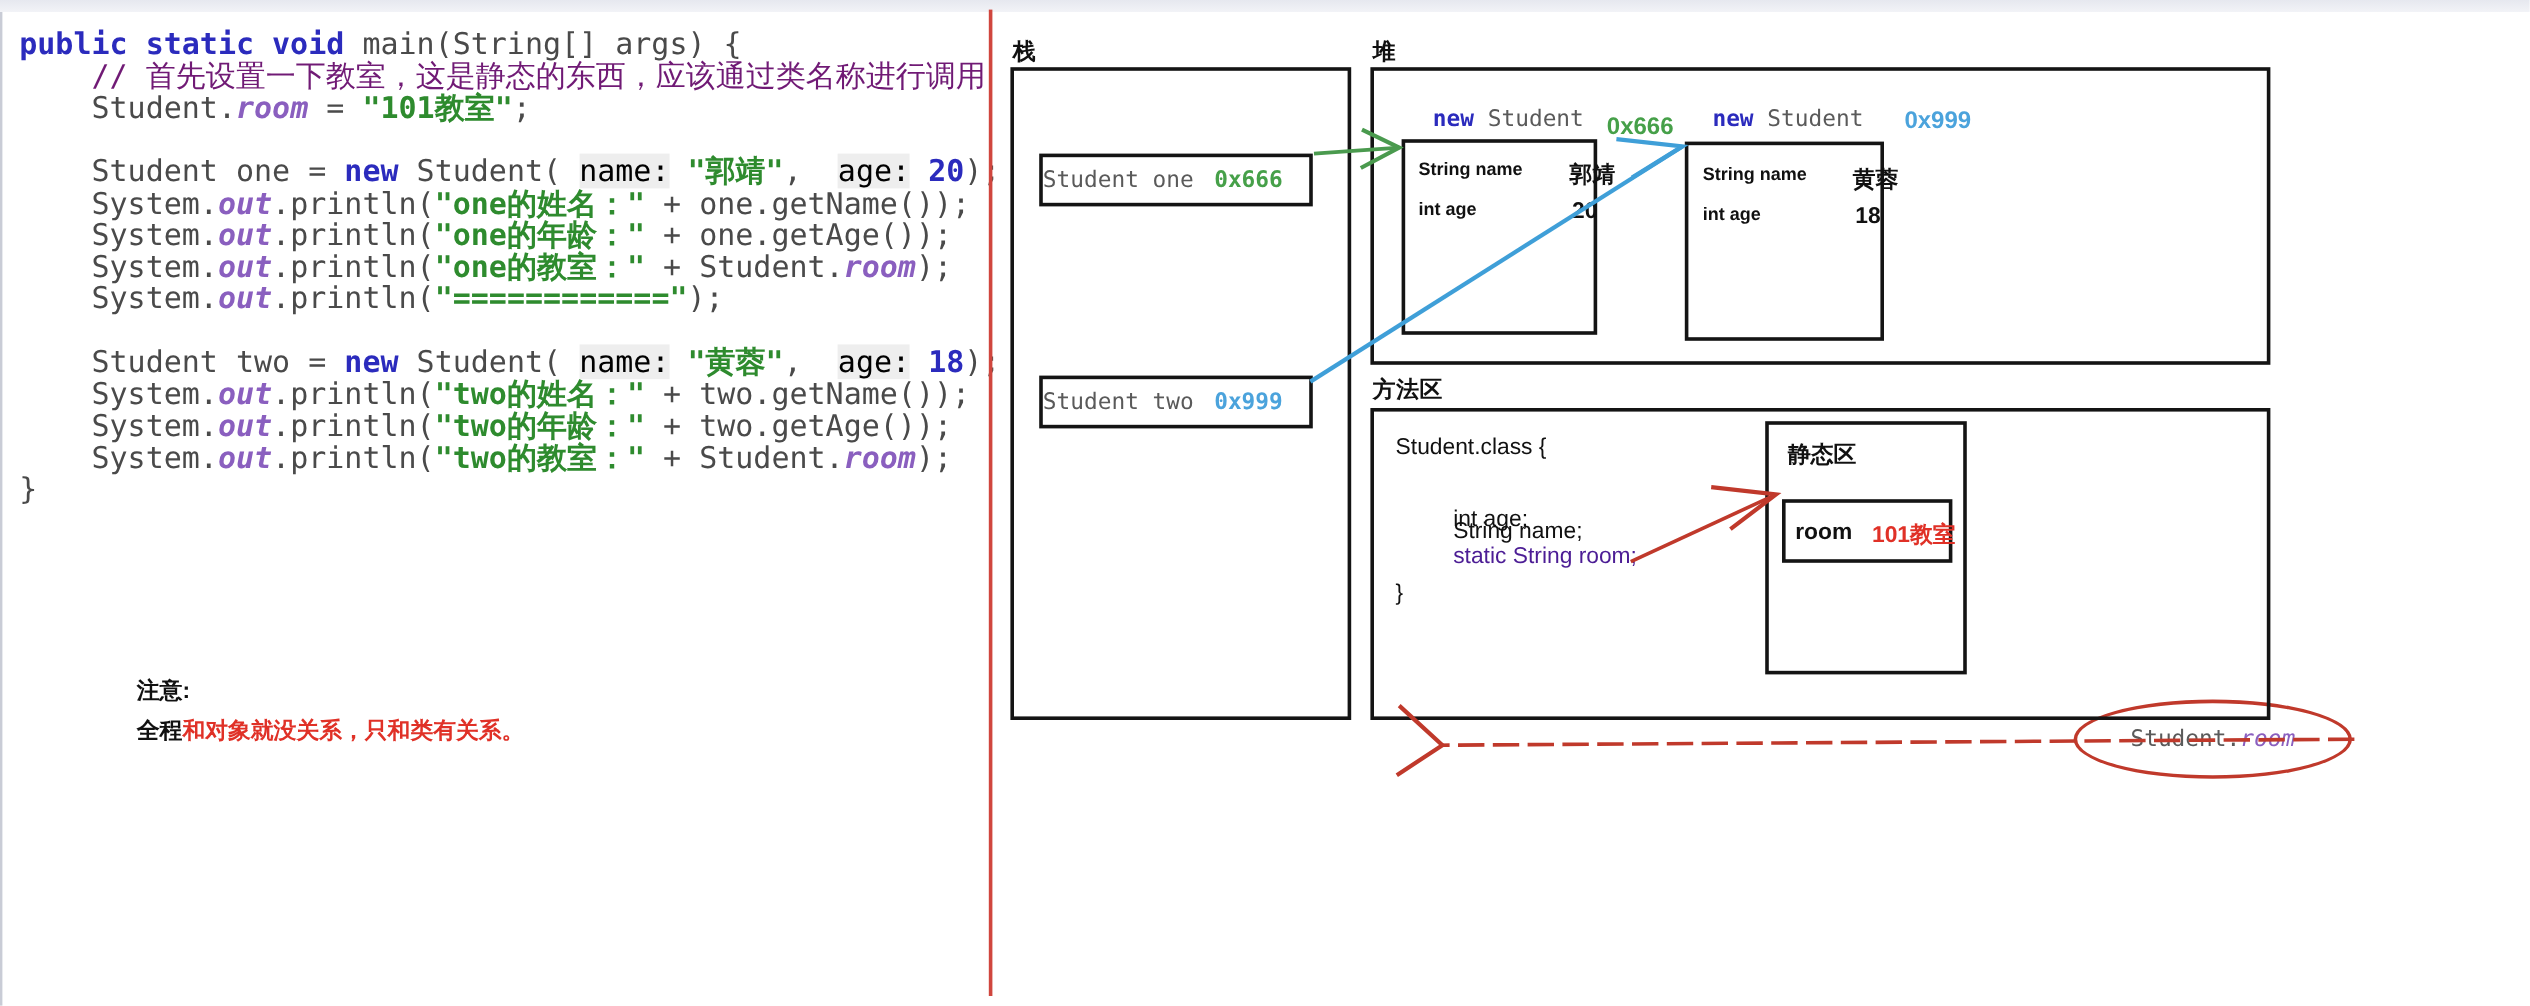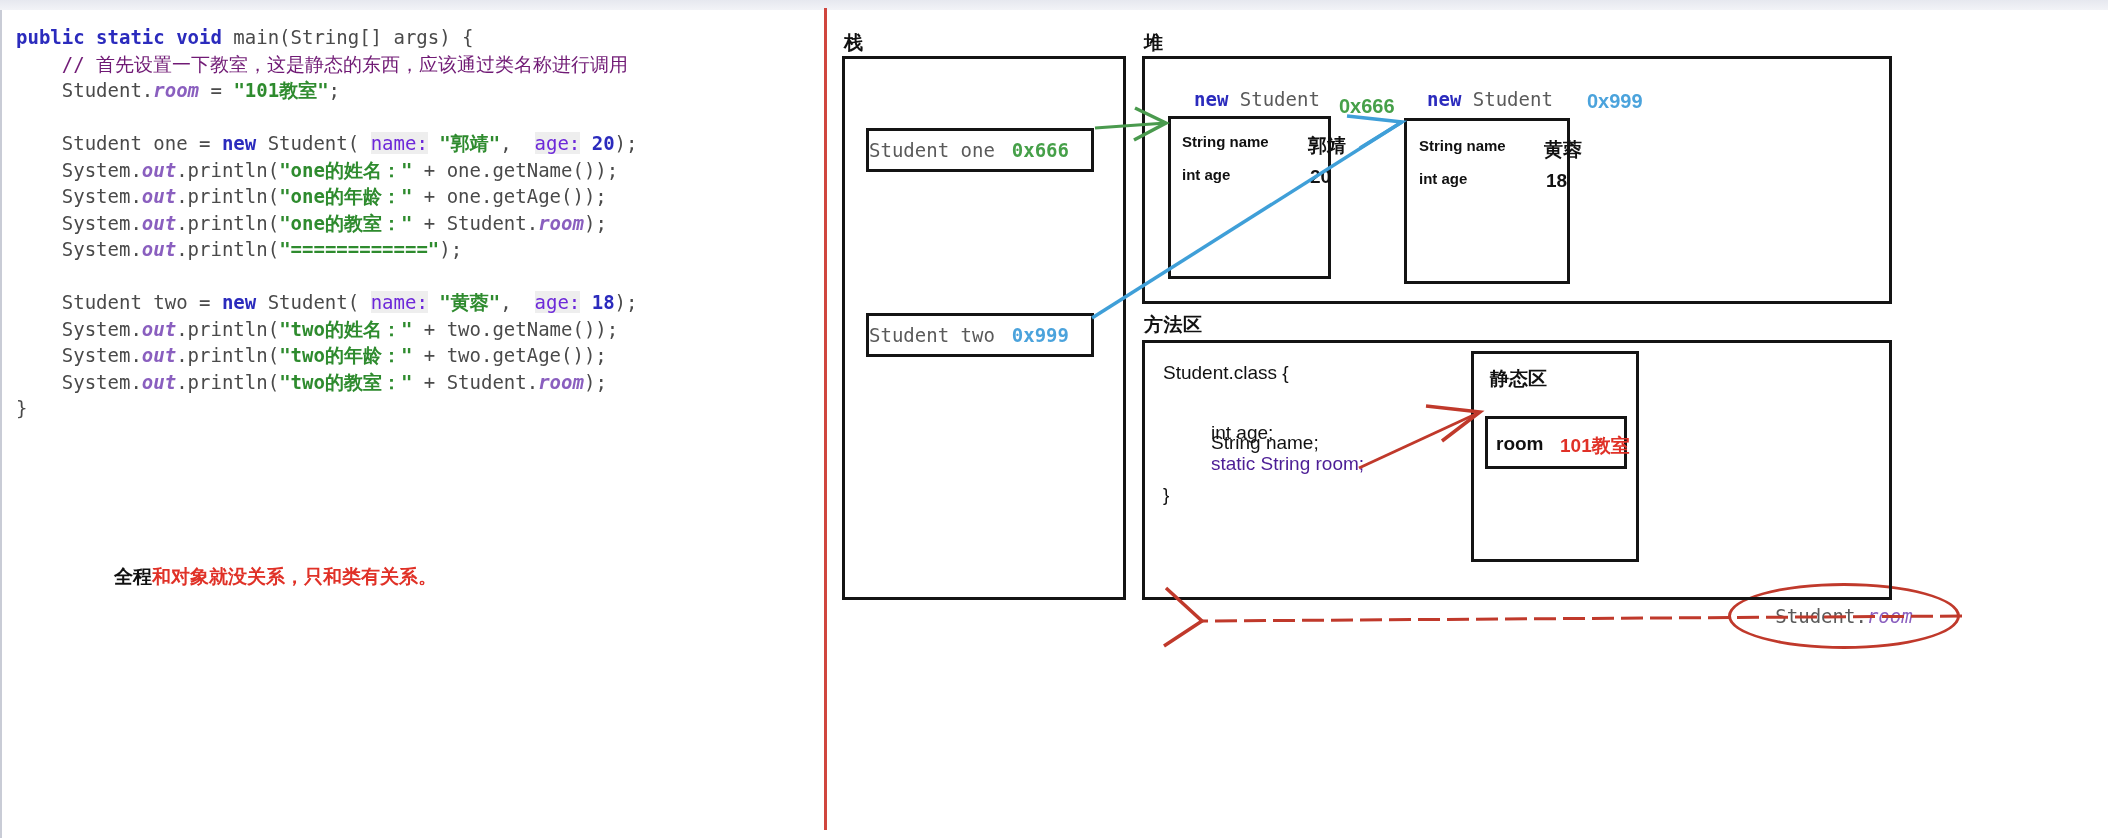--- a/index.html
+++ b/index.html
@@ -28,34 +28,34 @@
     position: absolute;
     left: 0; top: 10px;
     width: 820px; height: 828px;
     background: #ffffff;
     border-left: 2px solid #c9ccd6;
   }
   #code-block {
     position: absolute;
     left: 14px; top: 14px;
     font-family: "DejaVu Sans Mono", "Liberation Mono", monospace;
-    font-size: 19px;
+    font-size: 25px;
     line-height: 26.5px;
     white-space: pre;
     color: #4a4a4a;
   }
   .cl { display: block; height: 26.5px; }
   .kw   { color: #2b2bbd; font-weight: bold; }
   .kw2  { color: #2b2bbd; font-weight: bold; }
   .plain{ color: #4a4a4a; }
   .cmt  { color: #701a75; }
   .str  { color: #2e8b2e; font-weight: bold; }
   .num  { color: #2b2bbd; font-weight: bold; }
   .sfld { color: #8a5fbf; font-style: italic; font-weight: bold; }
-  .hint { color: #6d28d9; background: #eeeeee; }
+  .hint { color: #000000; background: #eeeeee; }
   .blank{ display:block; height: 26.5px; }
 
   
   #note-block {
     position: absolute;
     left: 112px; top: 550px;
     font-size: 19px;
     font-weight: bold;
     line-height: 33px;
     color: #111111;
@@ -197,20 +197,21 @@
 </style>
 </head>
 <body>
 
 <div id="top-band"></div>
 
 <div id="code-pane">
   <div id="code-block"><span class="cl"><span class="kw">public static void </span><span class="plain">main(String[] args) {</span></span><span class="cl"><span class="cmt">    // 首先设置一下教室，这是静态的东西，应该通过类名称进行调用</span></span><span class="cl"><span class="plain">    Student.</span><span class="sfld">room</span><span class="plain"> = </span><span class="str">"101教室"</span><span class="plain">;</span></span><span class="cl blank">&nbsp;</span><span class="cl"><span class="plain">    Student one = </span><span class="kw2">new</span><span class="plain"> Student( </span><span class="hint">name:</span><span class="plain"> </span><span class="str">"郭靖"</span><span class="plain">,  </span><span class="hint">age:</span><span class="plain"> </span><span class="num">20</span><span class="plain">);</span></span><span class="cl"><span class="plain">    System.</span><span class="sfld">out</span><span class="plain">.println(</span><span class="str">"one的姓名："</span><span class="plain"> + one.getName());</span></span><span class="cl"><span class="plain">    System.</span><span class="sfld">out</span><span class="plain">.println(</span><span class="str">"one的年龄："</span><span class="plain"> + one.getAge());</span></span><span class="cl"><span class="plain">    System.</span><span class="sfld">out</span><span class="plain">.println(</span><span class="str">"one的教室："</span><span class="plain"> + Student.</span><span class="sfld">room</span><span class="plain">);</span></span><span class="cl"><span class="plain">    System.</span><span class="sfld">out</span><span class="plain">.println(</span><span class="str">"============"</span><span class="plain">);</span></span><span class="cl blank">&nbsp;</span><span class="cl"><span class="plain">    Student two = </span><span class="kw2">new</span><span class="plain"> Student( </span><span class="hint">name:</span><span class="plain"> </span><span class="str">"黄蓉"</span><span class="plain">,  </span><span class="hint">age:</span><span class="plain"> </span><span class="num">18</span><span class="plain">);</span></span><span class="cl"><span class="plain">    System.</span><span class="sfld">out</span><span class="plain">.println(</span><span class="str">"two的姓名："</span><span class="plain"> + two.getName());</span></span><span class="cl"><span class="plain">    System.</span><span class="sfld">out</span><span class="plain">.println(</span><span class="str">"two的年龄："</span><span class="plain"> + two.getAge());</span></span><span class="cl"><span class="plain">    System.</span><span class="sfld">out</span><span class="plain">.println(</span><span class="str">"two的教室："</span><span class="plain"> + Student.</span><span class="sfld">room</span><span class="plain">);</span></span><span class="cl"><span class="plain">}</span></span></div>
 
   <div id="note-block">
+    <div>注意:</div>
     <div><span>全程</span><span class="red">和对象就没关系，只和类有关系。</span></div>
   </div>
 </div>
 
 <div id="divider" style="background: rgb(208, 70, 62);"></div>
 
 <div id="diagram">
 
   <div class="zone-label" style="left:14px; top:30px;">栈</div>
   <div class="outer-box" id="stack-box" style="left:12px; top:56px; width:284px; height:544px;"></div>

